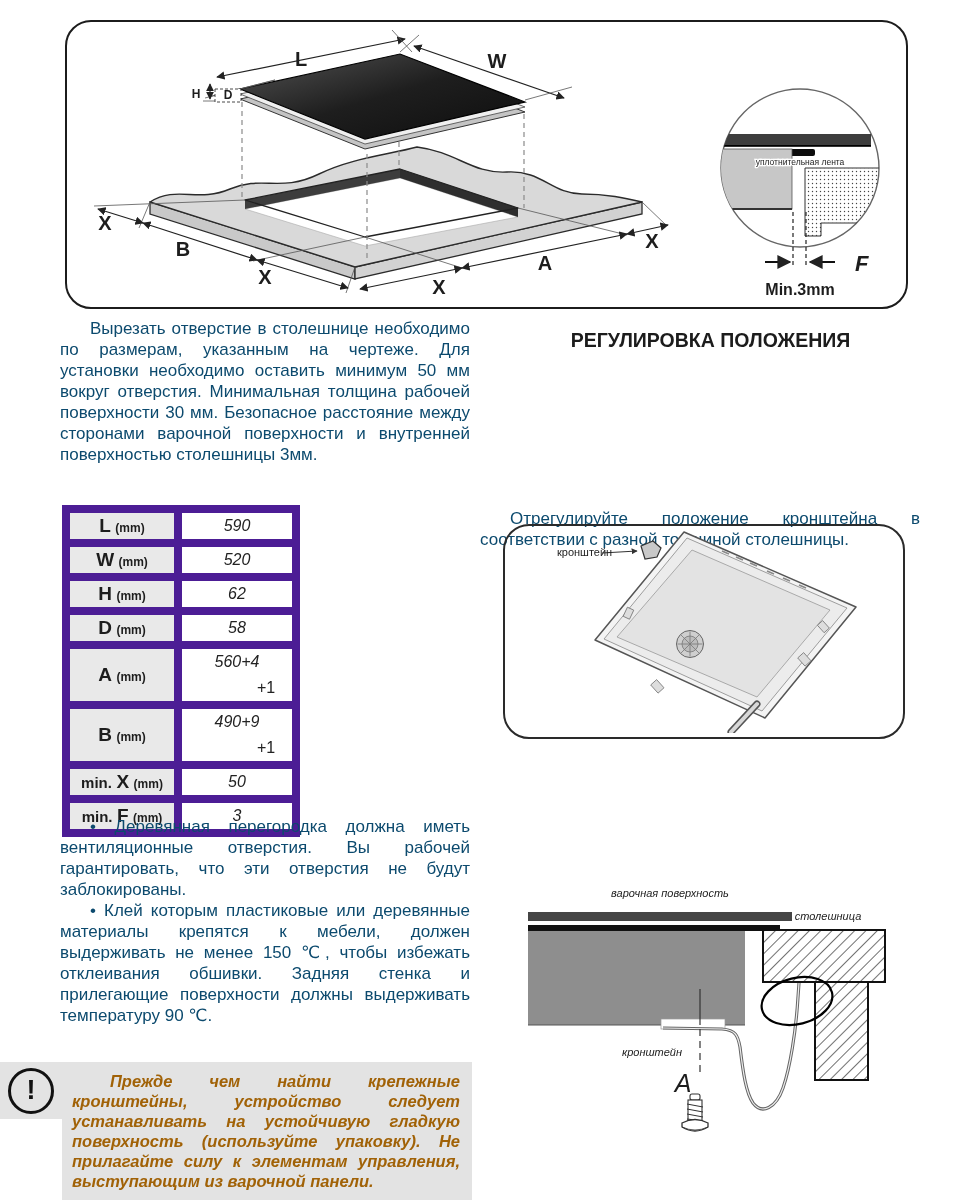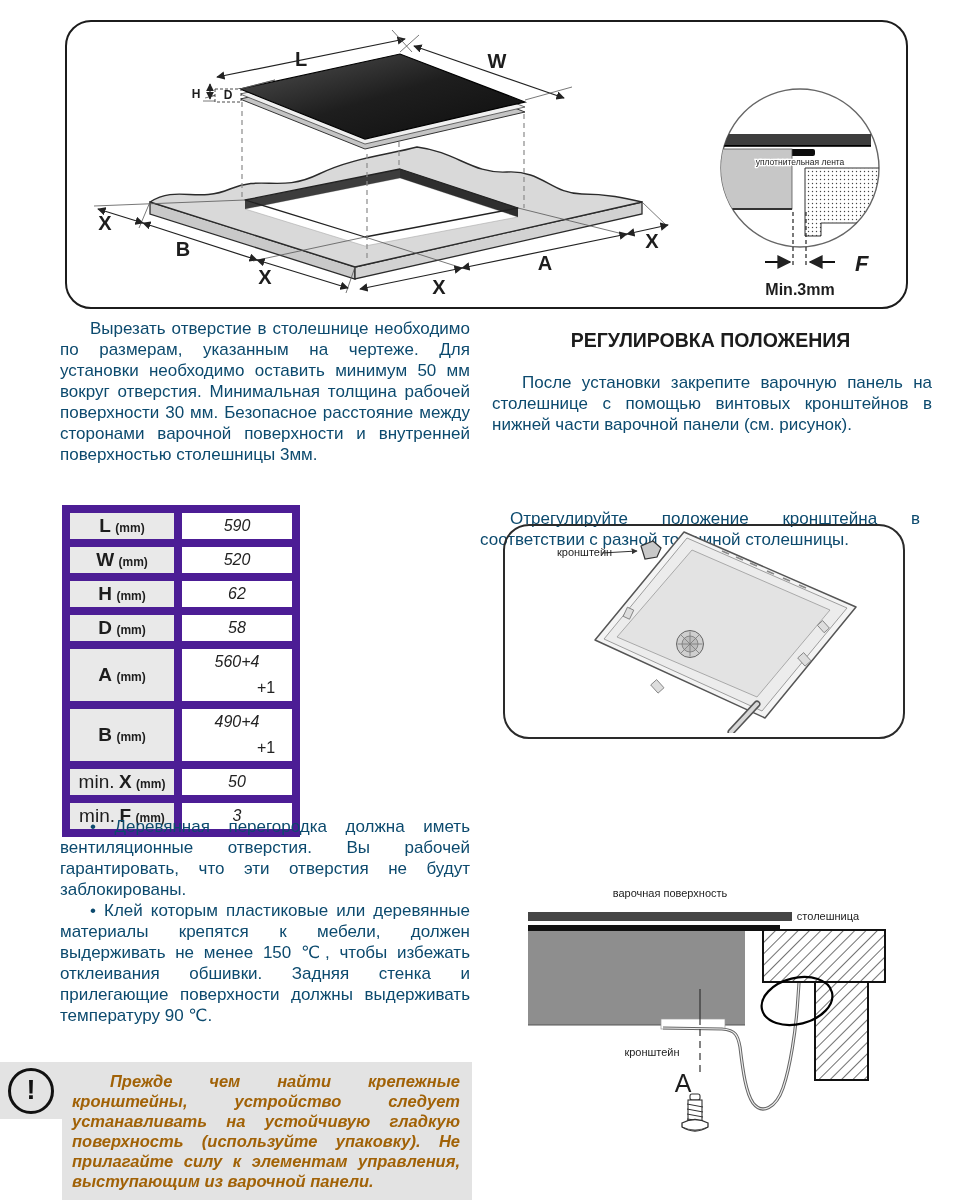--- a/index.html
+++ b/index.html
@@ -8,37 +8,37 @@
   .abs{position:absolute;}
   .par{font-size:17px;line-height:21px;text-align:justify;text-indent:30px;color:#0c4a6e;}
   
   #fig-top{left:65px;top:20px;width:839px;height:285px;border:2.5px solid #1c1c1c;border-radius:26px;}
   
   #dims{position:absolute;left:62px;top:505px;border-collapse:collapse;table-layout:fixed;width:238px;}
   #dims td{border:8px solid #4c1d95;padding:0;vertical-align:middle;}
   #dims td.param{width:104px;background:#e9e9e9;text-align:center;color:#1d1d1d;}
   #dims td.value{text-align:center;font-size:16px;color:#222;}
   #dims tr.s{height:29px;} #dims tr.d{height:57px;border-radius:9px;}
-  .nm{font-weight:bold;font-size:19px;} .pre{font-weight:normal;font-size:19px;} .unit{font-weight:bold;font-size:12px;}
+  .nm{font-weight:bold;font-size:19px;} .pre{font-weight:bold;font-size:15px;} .unit{font-weight:bold;font-size:12px;}
   .v2{padding-left:58px;line-height:26px;} .v1{line-height:26px;font-style:italic;}
   
   #warning{left:0;top:1062px;width:472px;height:138px;display:flex;}
   #warn-icon-cell{width:62px;height:57px;background:#e3e3e3;display:flex;align-items:center;justify-content:center;flex:none;}
   #warn-text-cell{flex:1;background:#e3e3e3;padding:9px 12px 0 10px;}
   #warn-text{font-size:16.5px;line-height:20px;font-weight:bold;font-style:italic;text-align:justify;text-indent:38px;color:#a16207;}
   .warn-circle{width:40px;height:40px;border:3.5px solid #111;border-radius:50%;display:flex;align-items:center;justify-content:center;
                font-weight:bold;font-size:27px;color:#111;line-height:1;}
   
   #rc-heading{left:492px;top:319px;width:437px;text-align:center;font-weight:bold;font-size:19.5px;line-height:23px;color:#1c1c1c;margin-top:10px;}
   #rc-heading span{display:block;}
   #rc-p1{left:492px;top:372px;width:440px;}
   #rc-p2{left:480px;top:466px;width:440px;margin-top:42px;}
   #fig-mid{left:503px;top:524px;width:398px;height:211px;border:2px solid #2a2a2a;border-radius:26px;}
   #rc-p3{left:492px;top:757px;width:440px;}
-  #fig-bottom{left:490px;top:876px;width:462px;height:324px;}
+  #fig-bottom{left:490px;top:876px;width:462px;height:324px;font-style:italic;}
   #lc-p1{left:60px;top:318px;width:410px;}
   #lc-bullets{left:60px;top:816px;width:410px;}
   svg text{fill:#1d1d1d;}
   .dimlab{font-weight:bold;font-size:20px;}
   .dimlab-sm{font-weight:bold;font-size:12px;}
   .tinylab{font-size:8.5px;fill:#222;}
   .figlab{font-size:11px;fill:#222;}
 </style>
 </head>
 <body>
@@ -190,21 +190,21 @@
       <tr class="d">
         <td class="param"><span class="nm">A</span> <span class="unit">(mm)</span></td>
         <td class="value">
             <div class="v1">560+4</div>
             <div class="v2">+1</div>
           </td>
       </tr>
       <tr class="d">
         <td class="param"><span class="nm">B</span> <span class="unit">(mm)</span></td>
         <td class="value">
-            <div class="v1">490+4</div>
+            <div class="v1">490+9</div>
             <div class="v2">+1</div>
           </td>
       </tr>
       <tr class="s">
         <td class="param"><span class="pre">min.</span> <span class="nm">X</span> <span class="unit">(mm)</span></td>
         <td class="value">
             <div class="v1">50</div>
           </td>
       </tr>
       <tr class="s">
@@ -228,21 +228,20 @@
       </div>
     </div>
     <div id="warn-text-cell">
       <div id="warn-text">Прежде чем найти крепежные кронштейны, устройство следует устанавливать на устойчивую гладкую поверхность (используйте упаковку). Не прилагайте силу к элементам управления, выступающим из варочной панели.</div>
     </div>
   </div>
 
   <div id="rc-heading" class="abs">
     <span>РЕГУЛИРОВКА ПОЛОЖЕНИЯ</span>
   </div>
-  <div id="rc-p1" class="abs par">После установки закрепите варочную панель на столешнице с помощью винтовых кронштейнов в нижней части варочной панели (см. рисунок).</div>
   <div id="rc-p2" class="abs par">Отрегулируйте положение кронштейна в соответствии с разной толщиной столешницы.</div>
 
   <div id="fig-mid" class="abs">
     <svg width="394" height="207" viewBox="0 0 394 207">
       <defs>
         <marker id="arr2" viewBox="0 0 10 10" refX="9" refY="5" markerWidth="6" markerHeight="6" orient="auto">
           <path d="M0,0 L10,5 L0,10 z" fill="#333"></path>
         </marker>
       </defs>
       <g>

